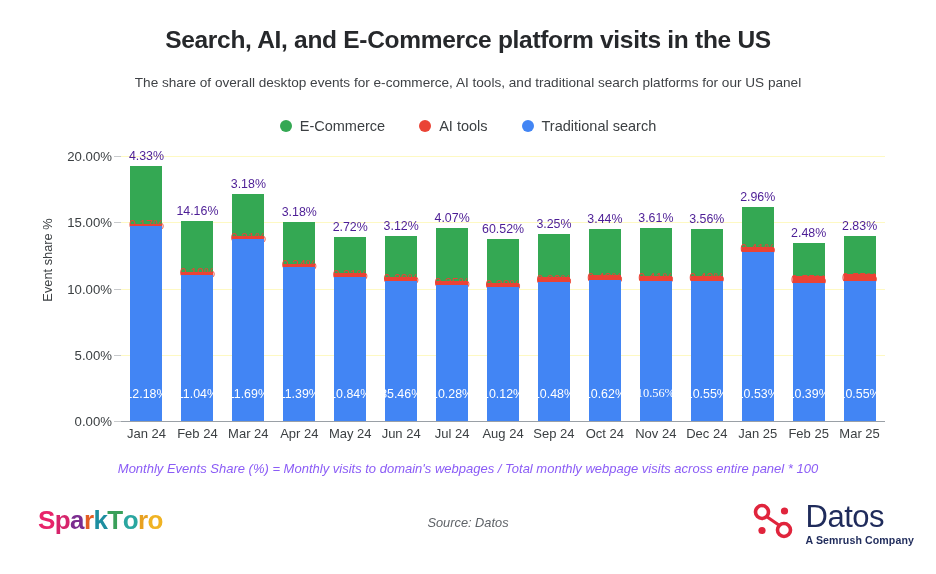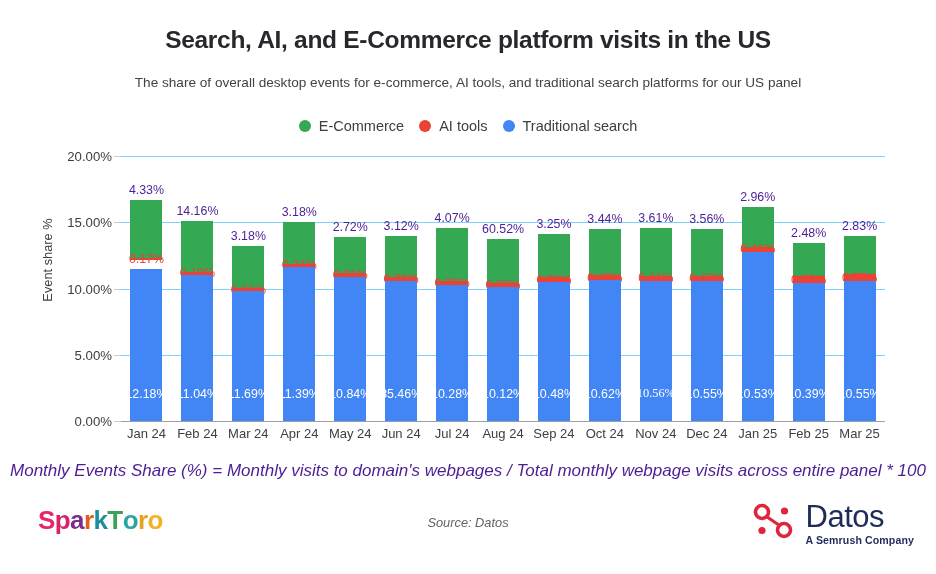--- a/index.html
+++ b/index.html
@@ -36,21 +36,21 @@
     color: #3f4246;
   }
 
   
   .legend {
     position: absolute;
     top: 118px; left: 0; width: 936px;
     display: flex;
     justify-content: center;
     align-items: center;
-    gap: 15px;
+    gap: 34px;
   }
   .legend-item {
     display: flex;
     align-items: center;
     gap: 8px;
     font-size: 14.5px;
     color: #3c4043;
   }
   .legend-dot {
     width: 12px; height: 12px;
@@ -83,21 +83,21 @@
     transform: translateY(-50%);
     font-size: 13.2px;
     color: #3c4043;
     white-space: nowrap;
   }
   .gridline {
     position: absolute;
     left: 0;
     width: 100%;
     height: 1px;
-    background: #7dd3fc;
+    background: #fef9c3;
   }
   .gridline.zero { background: #9aa0a6; height: 1px; }
   .tickmark {
     position: absolute;
     left: -7px;
     width: 7px; height: 1px;
     background: #c8cacc;
   }
 
   
@@ -178,23 +178,23 @@
     font-size: 13px;
     color: #3c4043;
     white-space: nowrap;
   }
 
   
   .footnote {
     position: absolute;
     top: 461px; left: 0; width: 936px;
     text-align: center;
-    font-size: 17px;
+    font-size: 13px;
     font-style: italic;
-    color: #4c1d95;
+    color: #8b5cf6;
   }
 
   
   .footer {
     position: absolute;
     left: 0; top: 495px;
     width: 936px; height: 70px;
   }
   .sparktoro {
     position: absolute;
@@ -285,21 +285,21 @@
         </div>
       <div class="bars" id="bars">
           <div class="bar-col">
             <div class="stack">
               <div class="seg seg-green" style="height: 57.3725px;">
                 <span class="lbl lbl-green">4.33%</span>
               </div>
               <div class="seg seg-red" style="height: 2.2525px;">
                 <span class="lbl lbl-red">0.17%</span>
               </div>
-              <div class="seg seg-blue" style="height: 152px; margin-top: 9px;">
+              <div class="seg seg-blue" style="height: 195px;">
                 <span class="lbl lbl-blue">12.18%</span>
               </div>
             </div>
           </div>
           <div class="bar-col">
             <div class="stack">
               <div class="seg seg-green" style="height: 51.675px;">
                 <span class="lbl lbl-green">14.16%</span>
               </div>
               <div class="seg seg-red" style="height: 2.5175px;">
@@ -311,21 +311,21 @@
             </div>
           </div>
           <div class="bar-col">
             <div class="stack">
               <div class="seg seg-green" style="height: 42.135px;">
                 <span class="lbl lbl-green">3.18%</span>
               </div>
               <div class="seg seg-red" style="height: 2.7825px;">
                 <span class="lbl lbl-red">0.21%</span>
               </div>
-              <div class="seg seg-blue" style="height: 130px;">
+              <div class="seg seg-blue" style="height: 182px;">
                 <span class="lbl lbl-blue">11.69%</span>
               </div>
             </div>
           </div>
           <div class="bar-col">
             <div class="stack">
               <div class="seg seg-green" style="height: 42.135px;">
                 <span class="lbl lbl-green">3.18%</span>
               </div>
               <div class="seg seg-red" style="height: 3.18px;">

